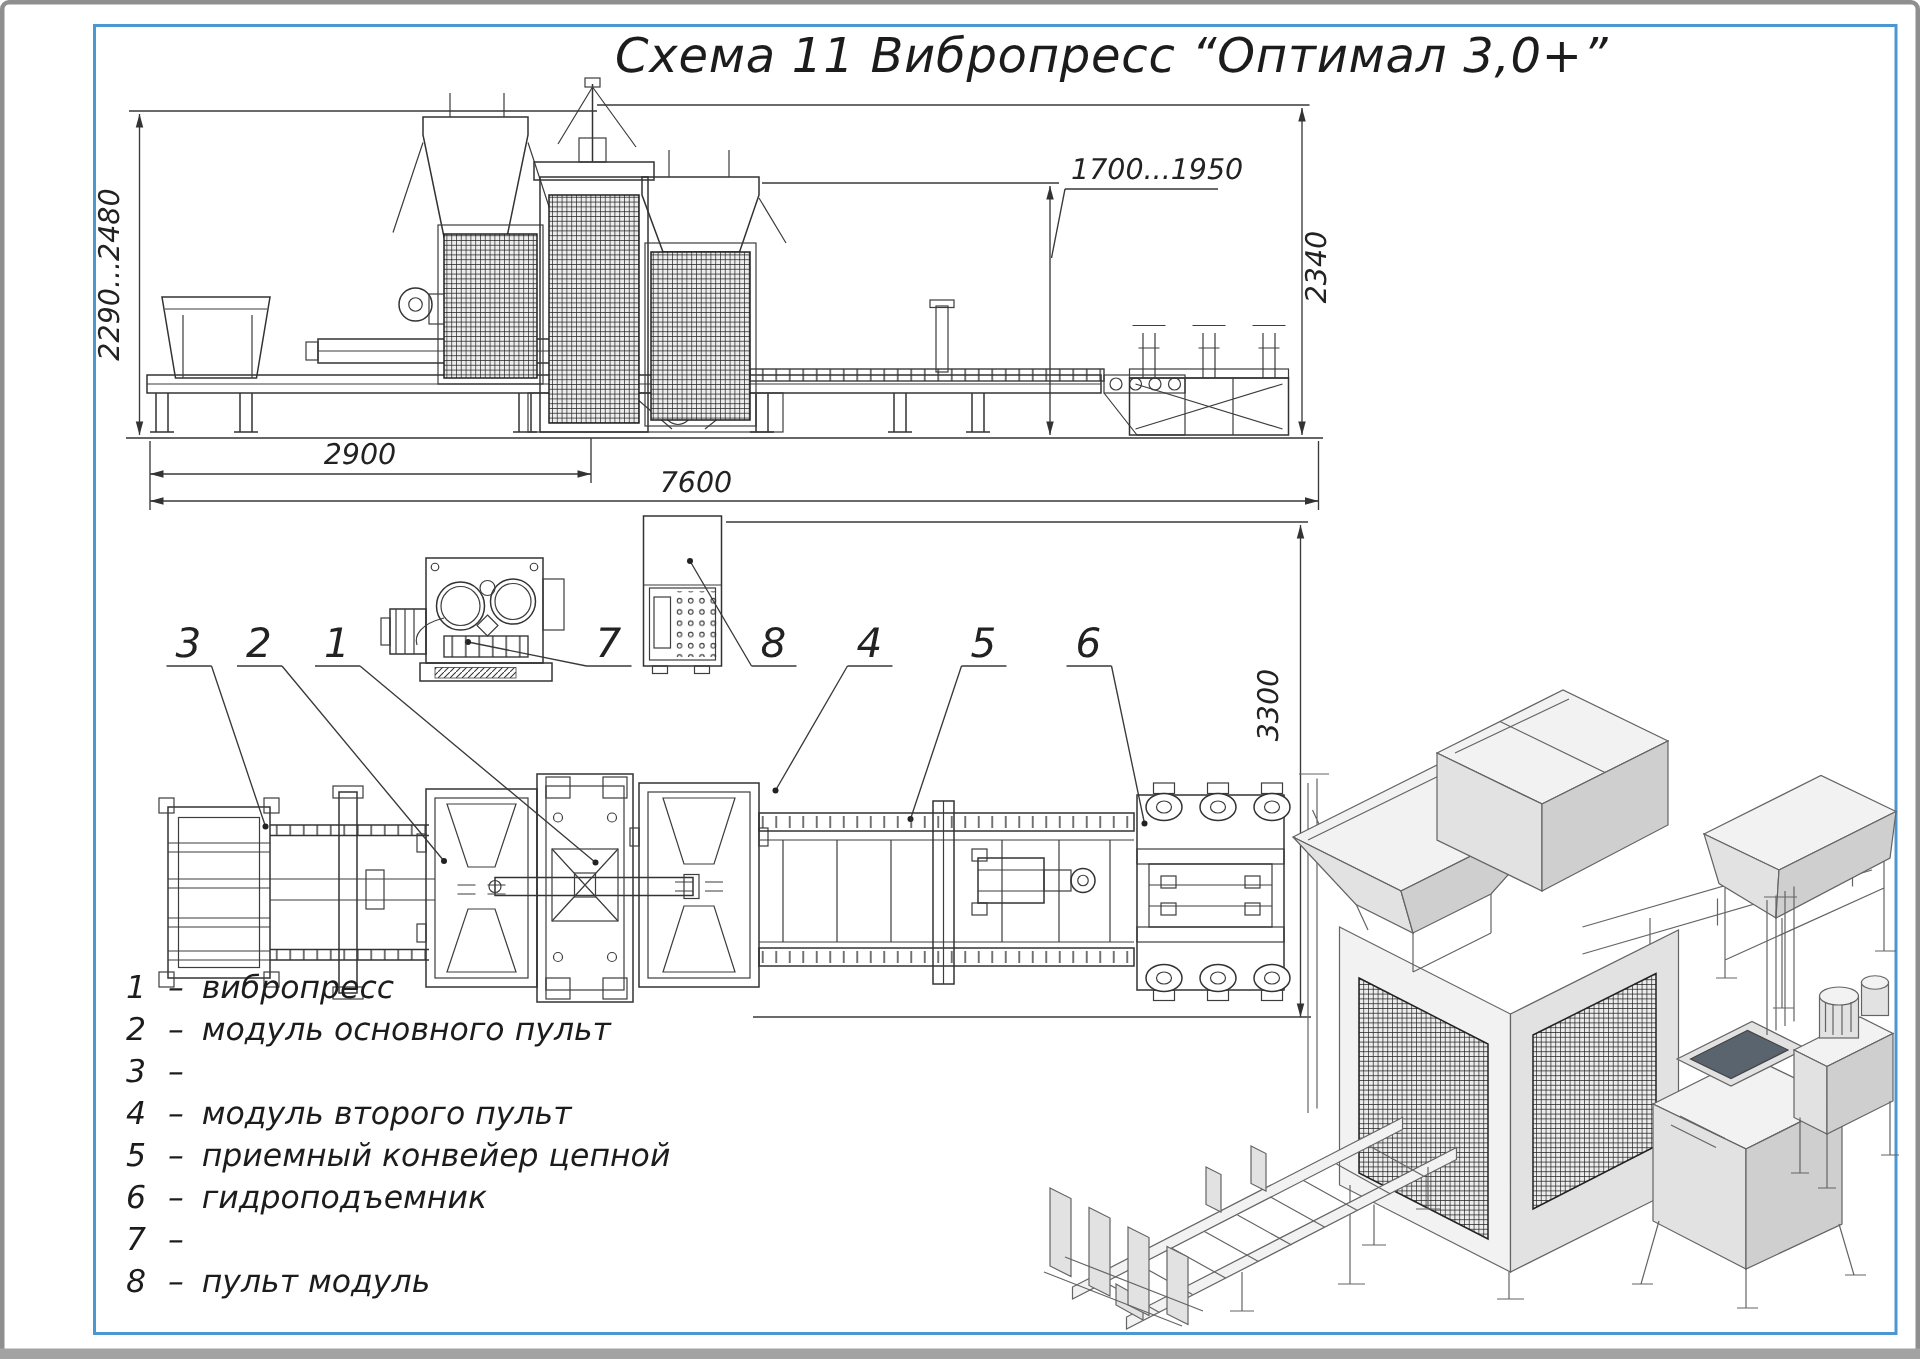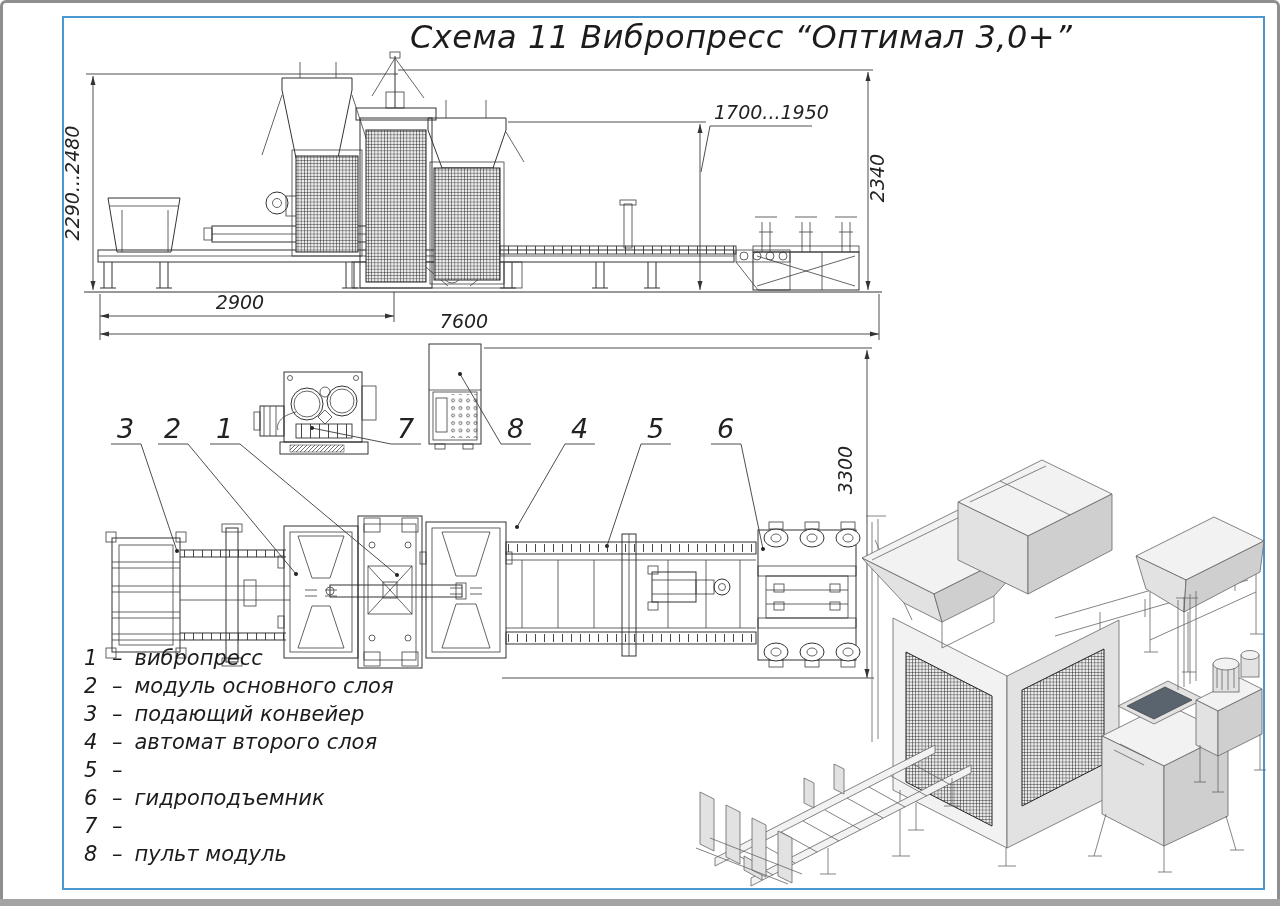--- a/index.html
+++ b/index.html
@@ -364,35 +364,35 @@
 
   <div class="legend">
     <div class="legend-row">
         <span class="legend-num">1</span>
         <span class="legend-dash">–</span>
         <span>вибропресс</span>
       </div>
     <div class="legend-row">
         <span class="legend-num">2</span>
         <span class="legend-dash">–</span>
-        <span>модуль основного слоя</span>
+        <span>модуль основного пульт</span>
       </div>
     <div class="legend-row">
         <span class="legend-num">3</span>
         <span class="legend-dash">–</span>
-        <span>подающий конвейер</span>
       </div>
     <div class="legend-row">
         <span class="legend-num">4</span>
         <span class="legend-dash">–</span>
-        <span>автомат второго слоя</span>
+        <span>модуль второго пульт</span>
       </div>
     <div class="legend-row">
         <span class="legend-num">5</span>
         <span class="legend-dash">–</span>
+        <span>приемный конвейер цепной</span>
       </div>
     <div class="legend-row">
         <span class="legend-num">6</span>
         <span class="legend-dash">–</span>
         <span>гидроподъемник</span>
       </div>
     <div class="legend-row">
         <span class="legend-num">7</span>
         <span class="legend-dash">–</span>
       </div>

